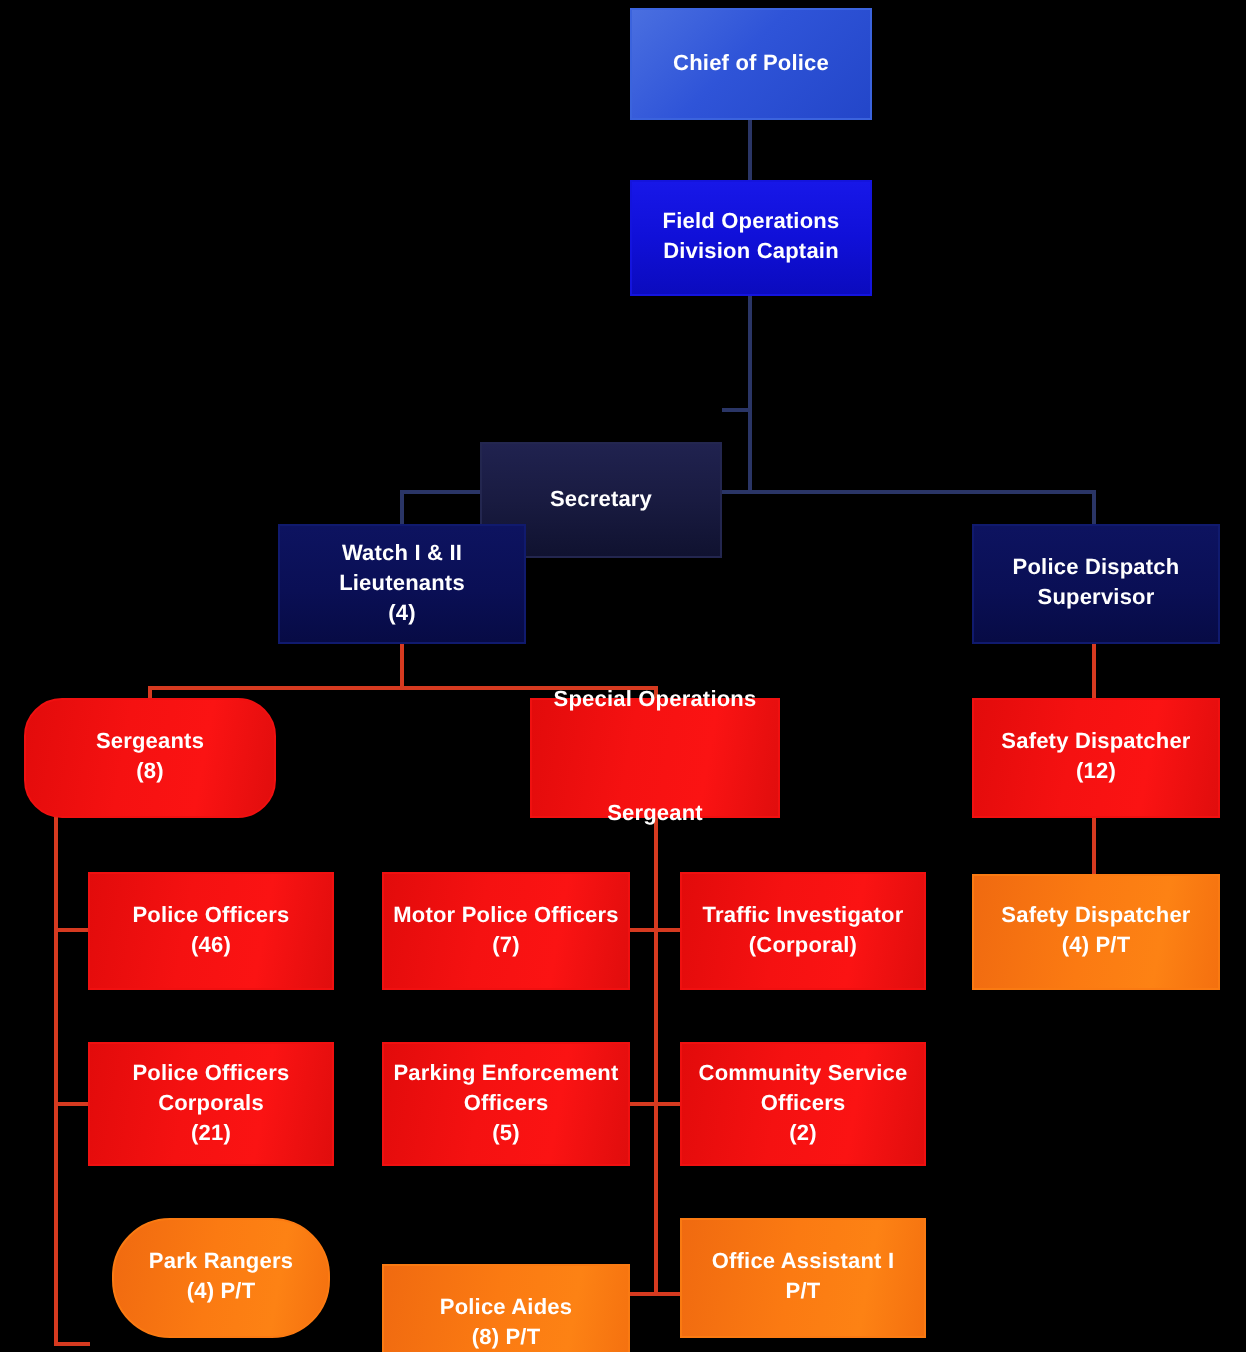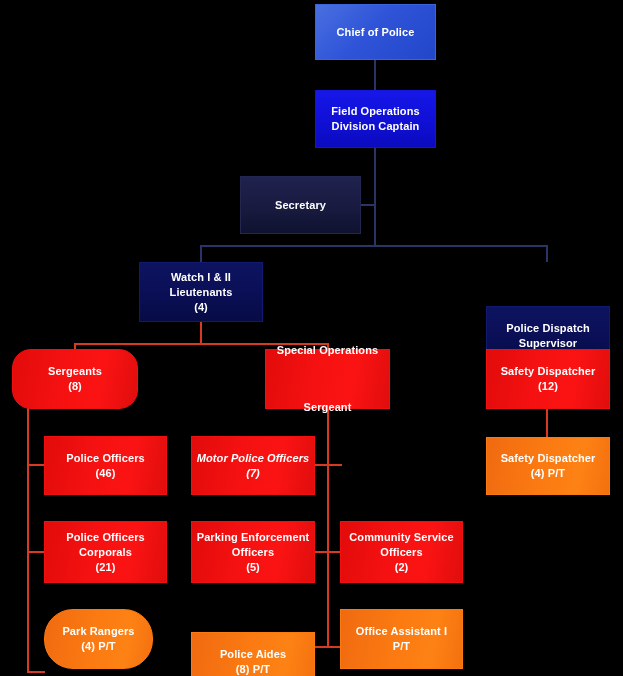--- a/index.html
+++ b/index.html
@@ -42,20 +42,21 @@
     background: linear-gradient(135deg, #4a6fe0 0%, #2f54d8 45%, #2346c9 100%);
     border: 1px solid #3b63dd;
   }
   .c-blue {
     background: linear-gradient(180deg, #1717e8 0%, #1010d8 50%, #0b0bbe 100%);
     border: 1px solid #1414dd;
   }
   .c-navy {
     background: linear-gradient(180deg, #20224f 0%, #191b41 50%, #101230 100%);
     border: 1px solid #23264f;
+    margin-top: 45px;
   }
   .c-darknavy {
     background: linear-gradient(180deg, #0d1360 0%, #0a0f55 55%, #070b45 100%);
     border: 1px solid #101a6e;
   }
   .c-red {
     background: linear-gradient(100deg, #e20b0b 0%, #f51111 40%, #fb1313 70%, #e00d0d 100%);
     border: 1px solid #f01010;
   }
   .c-orange {
@@ -122,21 +123,21 @@
   <div class="node c-navy" style="left:240px; top:176px; width:121px; height:58px;">
     <span class="ln">Secretary</span>
   </div>
 
   <div class="node c-darknavy" style="left:139px; top:262px; width:124px; height:60px;">
     <span class="ln">Watch I &amp; II</span>
     <span class="ln">Lieutenants</span>
     <span class="ln">(4)</span>
   </div>
 
-  <div class="node c-darknavy" style="left:486px; top:262px; width:124px; height:60px;margin-top:44px;">
+  <div class="node c-darknavy" style="left:486px; top:262px; width:124px; height:60px;">
     <span class="ln">Police Dispatch</span>
     <span class="ln">Supervisor</span>
   </div>
 
   <div class="node c-red" style="left:12px; top:349px; width:126px; height:60px;border-radius:19px;">
     <span class="ln">Sergeants</span>
     <span class="ln">(8)</span>
   </div>
 
   <div class="node c-red" style="left:265px; top:349px; width:125px; height:60px;gap:42px;">
@@ -152,45 +153,49 @@
   <div class="node c-orange" style="left:486px; top:437px; width:124px; height:58px;">
     <span class="ln">Safety Dispatcher</span>
     <span class="ln">(4) P/T</span>
   </div>
 
   <div class="node c-red" style="left:44px; top:436px; width:123px; height:59px;">
     <span class="ln">Police Officers</span>
     <span class="ln">(46)</span>
   </div>
 
-  <div class="node c-red" style="left:191px; top:436px; width:124px; height:59px;font-style:italic;">
+  <div class="node c-red" style="left:191px; top:436px; width:124px; height:59px;">
     <span class="ln">Motor Police Officers</span>
     <span class="ln">(7)</span>
   </div>
 
+  <div class="node c-red" style="left:340px; top:436px; width:123px; height:59px;">
+    <span class="ln">Traffic Investigator</span>
+    <span class="ln">(Corporal)</span>
+  </div>
 
   <div class="node c-red" style="left:44px; top:521px; width:123px; height:62px;">
     <span class="ln">Police Officers</span>
     <span class="ln">Corporals</span>
     <span class="ln">(21)</span>
   </div>
 
   <div class="node c-red" style="left:191px; top:521px; width:124px; height:62px;">
     <span class="ln">Parking Enforcement</span>
     <span class="ln">Officers</span>
     <span class="ln">(5)</span>
   </div>
 
   <div class="node c-red" style="left:340px; top:521px; width:123px; height:62px;">
     <span class="ln">Community Service</span>
     <span class="ln">Officers</span>
     <span class="ln">(2)</span>
   </div>
 
-  <div class="node c-orange" style="left:44px; top:609px; width:109px; height:60px;border-radius:29px;">
+  <div class="node c-orange" style="left:56px; top:609px; width:109px; height:60px;border-radius:29px;">
     <span class="ln">Park Rangers</span>
     <span class="ln">(4) P/T</span>
   </div>
 
   <div class="node c-orange" style="left:191px; top:632px; width:124px; height:60px;">
     <span class="ln">Police Aides</span>
     <span class="ln">(8) P/T</span>
   </div>
 
   <div class="node c-orange" style="left:340px; top:609px; width:123px; height:60px;">

